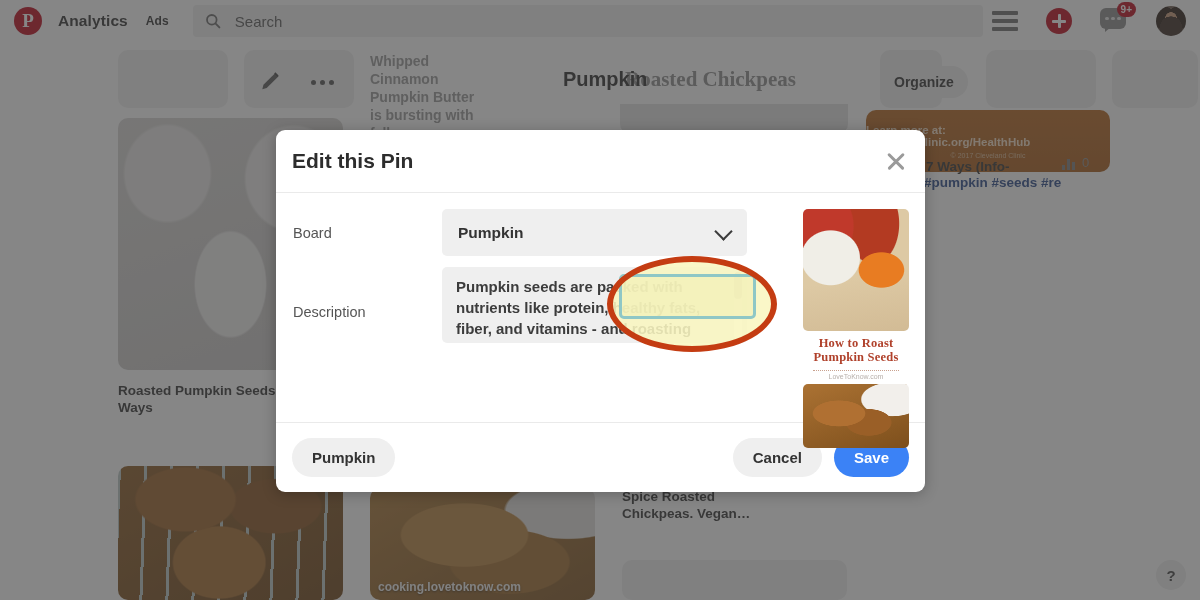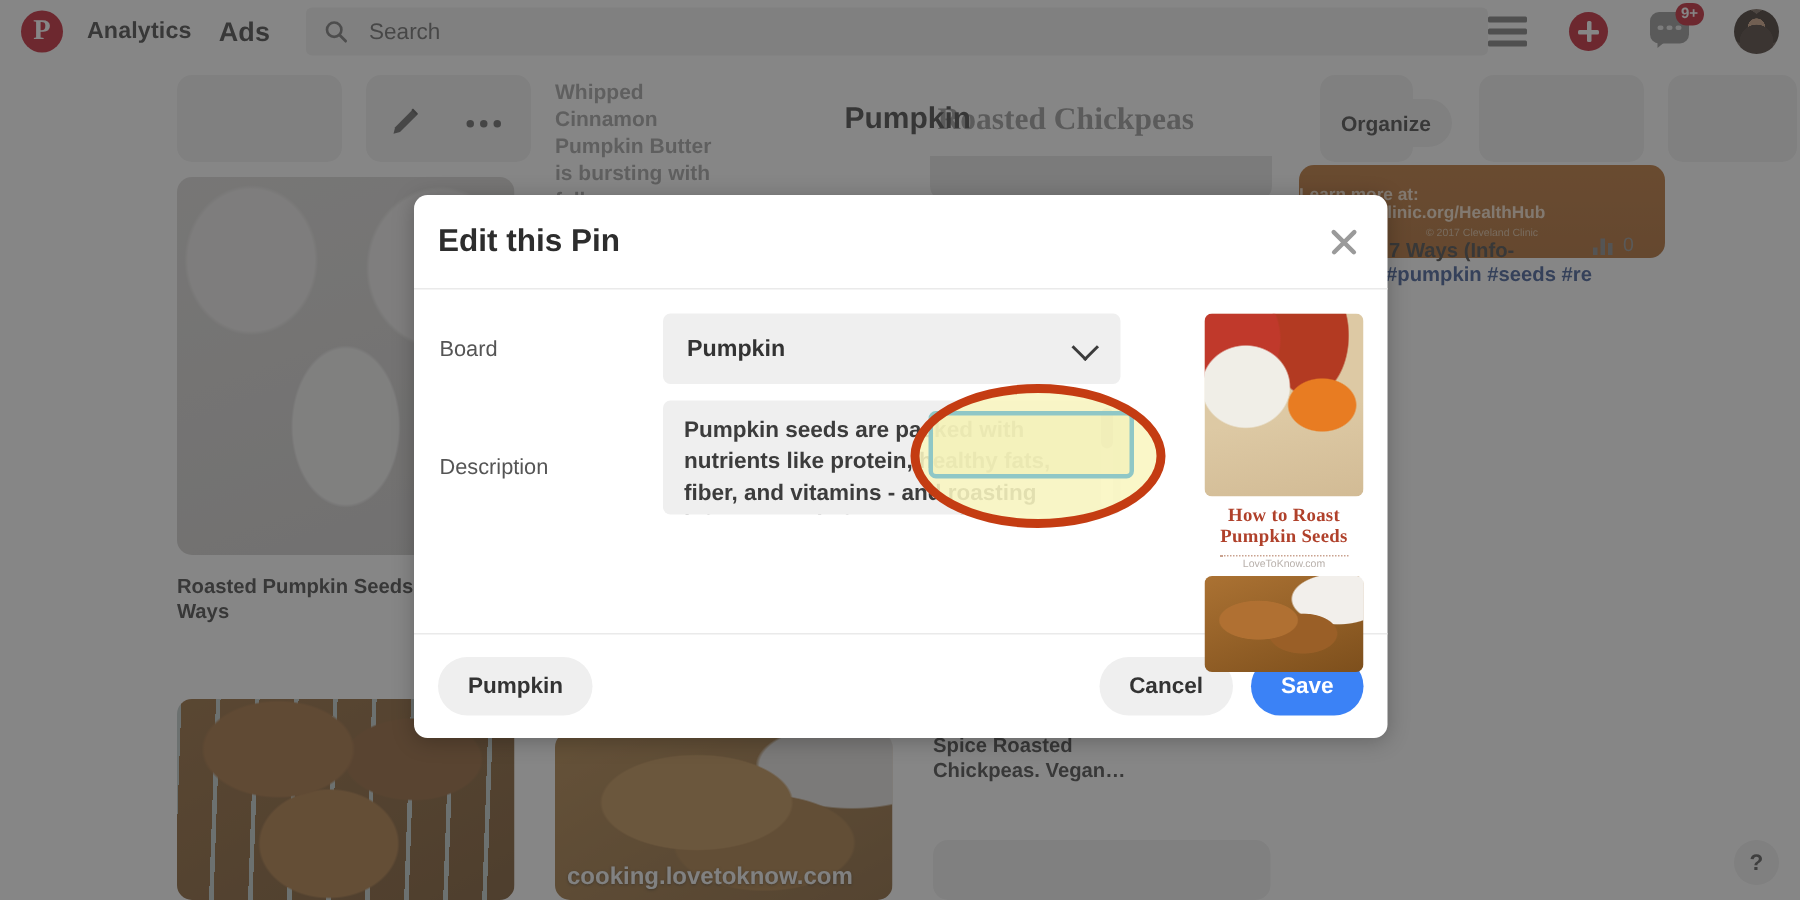--- a/index.html
+++ b/index.html
@@ -22,21 +22,21 @@
     width: 28px; height: 28px; border-radius: 50%;
     background: #bd081c; margin-left: 14px;
     display: flex; align-items: center; justify-content: center;
     color: #fff; font-weight: bold; font-size: 19px;
     font-family: "Liberation Serif", serif;
   }
   .hdr-link {
     margin-left: 16px; font-size: 15.5px; font-weight: bold; color: #333;
     letter-spacing: .1px;
   }
-  .hdr-link.sm { font-size: 18px; font-weight: bold; margin-left: 18px; }
+  .hdr-link.sm { font-size: 12px; font-weight: bold; margin-left: 18px; }
   .searchbar {
     margin-left: 24px; width: 790px; height: 32px; border-radius: 4px;
     background: #efefef; display: flex; align-items: center;
   }
   .search-ico { margin-left: 12px; width: 16px; height: 16px; color: #6b6b6b; }
   .search-ph { margin-left: 14px; font-size: 15px; color: #5a5a5a; }
   .hdr-right { margin-left: auto; display: flex; align-items: center; gap: 0; }
   .hamburger { width: 26px; margin-right: 28px; display: flex; flex-direction: column; gap: 4px; }
   .hamburger i { display: block; height: 4px; background: #6f6f6f; border-radius: 1px; }
   .plus-btn {
@@ -135,21 +135,21 @@
       radial-gradient(ellipse at 60% 22%, #a8917f 0 30%, rgba(0,0,0,0) 31%),
       linear-gradient(165deg, #9a8273, #5d4234);
   }
   .orangecard {
     background: linear-gradient(#b5651f, #a85c1b);
     display: flex; flex-direction: column; align-items: center; justify-content: center;
   }
   .orangecard .l1 { font-size: 11.5px; color: #f3ddc6; font-weight: bold; }
   .orangecard .l2 { font-size: 7px; color: #d9b896; margin-top: 4px; }
   .src-tag {
-    position: absolute; bottom: 6px; left: 8px; font-size: 16px; color: #f2f2f2;
+    position: absolute; bottom: 6px; left: 8px; font-size: 12px; color: #f2f2f2;
     font-weight: bold; text-shadow: 0 1px 2px rgba(0,0,0,.5);
   }
   .barchart { position: absolute; display: flex; align-items: flex-end; gap: 2px; height: 14px; }
   .barchart s { width: 3px; background: #7c7c7c; }
   .analytics-zero { position: absolute; font-size: 13px; color: #8a8a8a; }
 
   .help-btn {
     position: absolute; right: 14px; bottom: 10px; width: 30px; height: 30px;
     border-radius: 50%; background: #eeeeee; color: #444;
     display: flex; align-items: center; justify-content: center;

